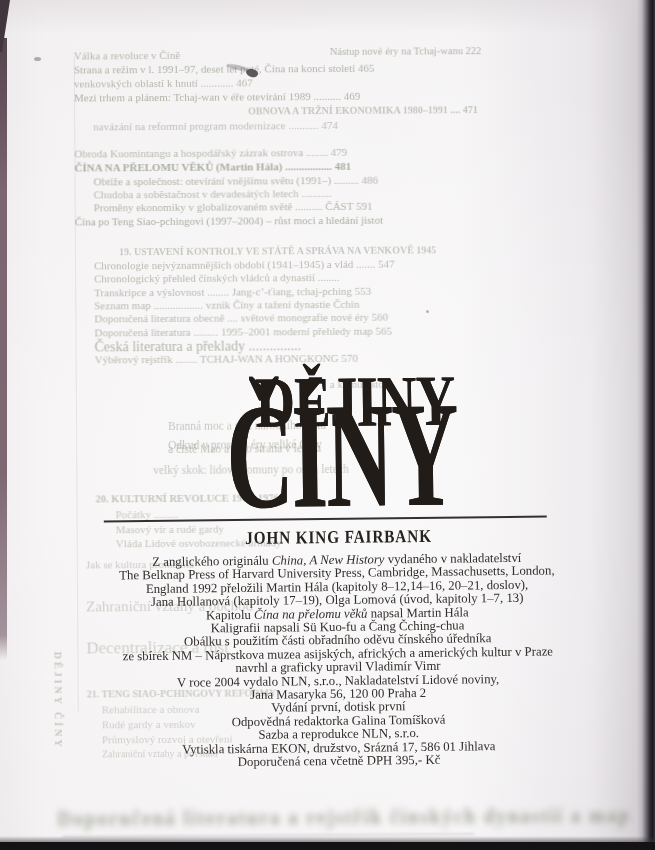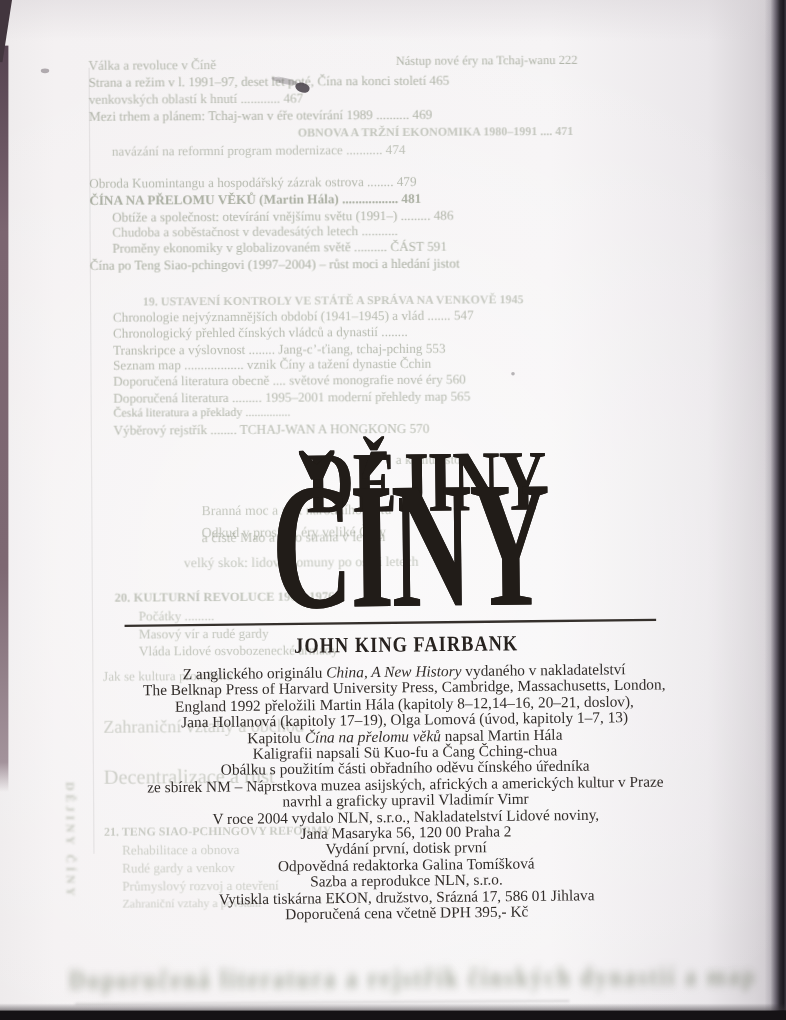--- a/index.html
+++ b/index.html
@@ -89,21 +89,21 @@
       <span class="gl" style="left: 95px; top: 188px; font-size: 11px; opacity: 0.5;">Chudoba a soběstačnost v devadesátých letech ...........</span>
       <span class="gl" style="left: 95px; top: 201px; font-size: 11px; opacity: 0.55;">Proměny ekonomiky v globalizovaném světě .......... ČÁST 591</span>
       <span class="gl" style="left: 76px; top: 215px; font-size: 11px; opacity: 0.6;">Čína po Teng Siao-pchingovi (1997–2004) – růst moci a hledání jistot</span>
       <span class="gl" style="left: 120px; top: 246px; font-size: 10px; opacity: 0.38; font-weight: 700;">19. USTAVENÍ KONTROLY VE STÁTĚ A SPRÁVA NA VENKOVĚ 1945</span>
       <span class="gl" style="left: 95px; top: 259px; font-size: 11px; opacity: 0.5;">Chronologie nejvýznamnějších období (1941–1945) a vlád ....... 547</span>
       <span class="gl" style="left: 95px; top: 272px; font-size: 11px; opacity: 0.5;">Chronologický přehled čínských vládců a dynastií ........</span>
       <span class="gl" style="left: 95px; top: 286px; font-size: 11px; opacity: 0.5;">Transkripce a výslovnost ........ Jang-c’-ťiang, tchaj-pching 553</span>
       <span class="gl" style="left: 95px; top: 299px; font-size: 11px; opacity: 0.5;">Seznam map .................. vznik Číny a tažení dynastie Čchin</span>
       <span class="gl" style="left: 95px; top: 312px; font-size: 11px; opacity: 0.5;">Doporučená literatura obecně .... světové monografie nové éry 560</span>
       <span class="gl" style="left: 95px; top: 326px; font-size: 11px; opacity: 0.5;">Doporučená literatura ......... 1995–2001 moderní přehledy map 565</span>
-      <span class="gl" style="left: 95px; top: 339px; font-size: 10px; opacity: 0.55;">Česká literatura a překlady ...............</span>
+      <span class="gl" style="left: 95px; top: 339px; font-size: 14px; opacity: 0.55;">Česká literatura a překlady ...............</span>
       <span class="gl" style="left: 95px; top: 353px; font-size: 11px; opacity: 0.5;">Výběrový rejstřík ........ TCHAJ-WAN A HONGKONG 570</span>
       <span class="gl" style="left: 330px; top: 379px; font-size: 11px; opacity: 0.45;">a komunistou</span>
       <span class="gl" style="left: 168px; top: 399px; font-size: 11.5px; opacity: 0.45; margin-top: 40px;">Odkud v prosinci éry veliké Číny</span>
       <span class="gl" style="left: 168px; top: 420px; font-size: 11.5px; opacity: 0.4;">Branná moc a růst národního státu</span>
       <span class="gl" style="left: 168px; top: 443px; font-size: 11.5px; opacity: 0.45;">a čistě Mao a jeho strana v letech</span>
       <span class="gl" style="left: 130px; top: 464px; font-size: 11.5px; opacity: 0.4; margin-left: 23px;">velký skok: lidové komuny po osmi letech</span>
       <span class="gl" style="left: 95px; top: 493px; font-size: 10.5px; opacity: 0.42; font-weight: 700;">20. KULTURNÍ REVOLUCE 1966–1976</span>
       <span class="gl" style="left: 115px; top: 508px; font-size: 11px; opacity: 0.4;">Počátky .........</span>
       <span class="gl" style="left: 115px; top: 523px; font-size: 11px; opacity: 0.42;">Masový vír a rudé gardy</span>
       <span class="gl" style="left: 115px; top: 537px; font-size: 11px; opacity: 0.42;">Vláda Lidové osvobozenecké armády</span>

